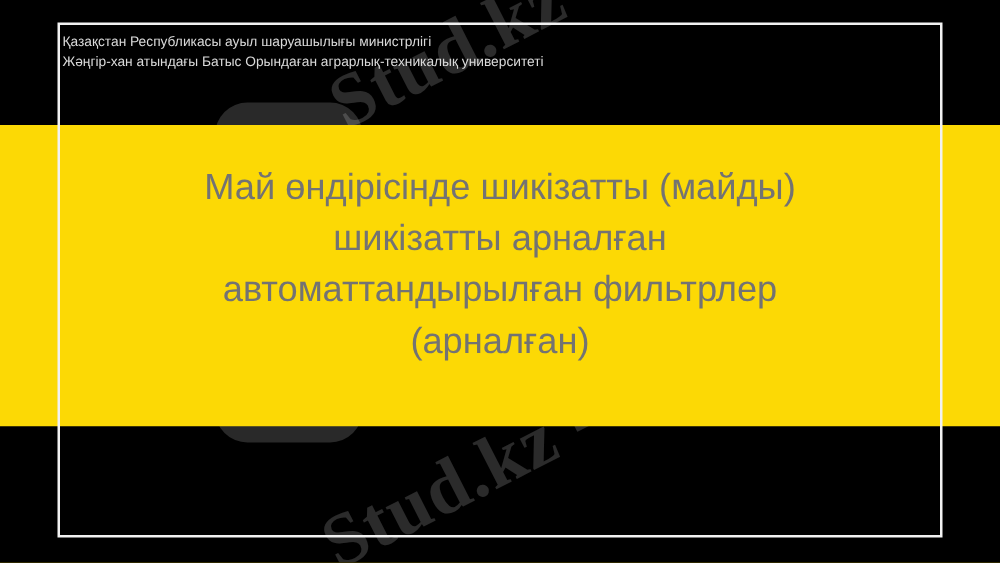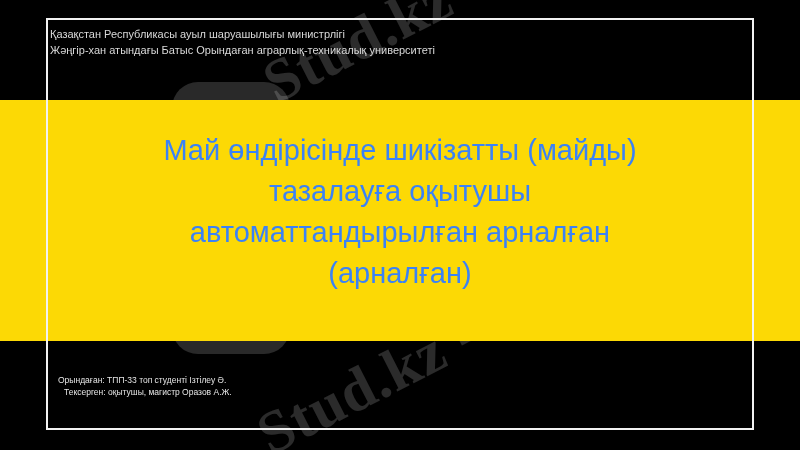--- a/index.html
+++ b/index.html
@@ -136,21 +136,21 @@
   
   .title {
     position: absolute;
     left: 60px;
     top: 130px;
     width: 680px;
     text-align: center;
     z-index: 4;
   }
   .title .t-line {
-    color: #3b82f6;
+    color: #737373;
     font-size: 29px;
     line-height: 41px;
     font-weight: 400;
     white-space: nowrap;
   }
 
   
   .footer {
     position: absolute;
     left: 58px;
@@ -190,23 +190,19 @@
 
   <div class="frame"></div>
 
   <div class="header">
     <div class="h-line">Қазақстан Республикасы ауыл шаруашылығы министрлігі</div>
     <div class="h-line">Жәңгір-хан атындағы Батыс Орындаған аграрлық-техникалық университеті</div>
   </div>
 
   <div class="title">
     <div class="t-line">Май өндірісінде шикізатты (майды)</div>
-    <div class="t-line">тазалауға оқытушы</div>
-    <div class="t-line">автоматтандырылған арналған</div>
+    <div class="t-line">шикізатты арналған</div>
+    <div class="t-line">автоматтандырылған фильтрлер</div>
     <div class="t-line">(арналған)</div>
   </div>
 
-  <div class="footer">
-    <div class="f-line">Орындаған: ТПП-33 топ студенті  Ізтілеу Ә.</div>
-    <div class="f-line indent">Тексерген: оқытушы, магистр Оразов А.Ж.</div>
-  </div>
 
 </div>
 
 </body></html>

